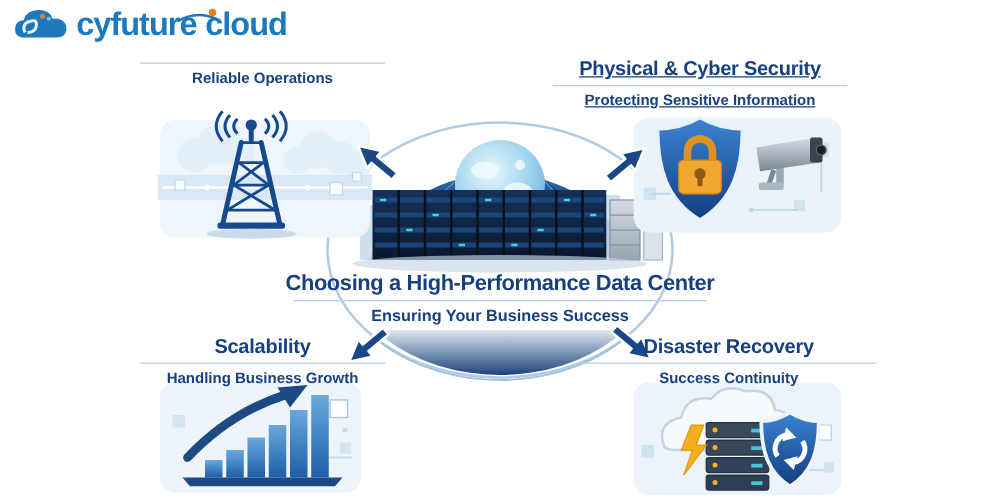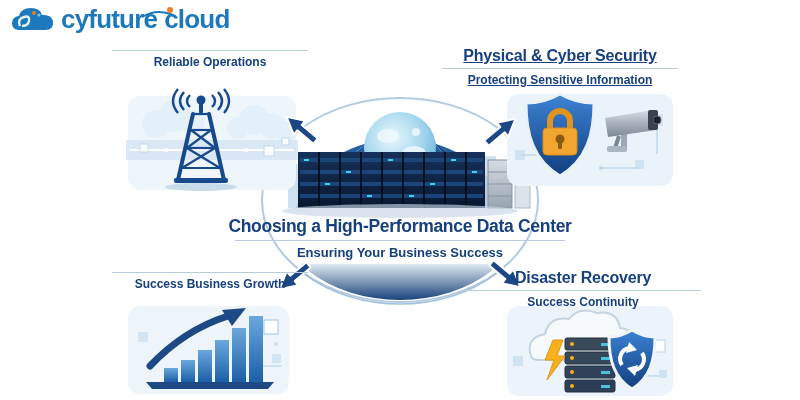--- a/index.html
+++ b/index.html
@@ -336,22 +336,23 @@
     <p>Reliable Operations</p>
   </div>
 
   <div class="q q-tr">
     <h2>Physical &amp; Cyber Security</h2>
     <div class="rule"></div>
     <p>Protecting Sensitive Information</p>
   </div>
 
   <div class="q q-bl">
-    <div class="rule"></div>
-    <p>Success Business Growth</p>
+    <h2>Scalability</h2>
+    <div class="rule"></div>
+    <p>Handling Business Growth</p>
   </div>
 
   <div class="q q-br">
     <h2>Disaster Recovery</h2>
     <div class="rule"></div>
     <p>Success Continuity</p>
   </div>
 
   <div class="center-text">
     <h1>Choosing a High-Performance Data Center</h1>

